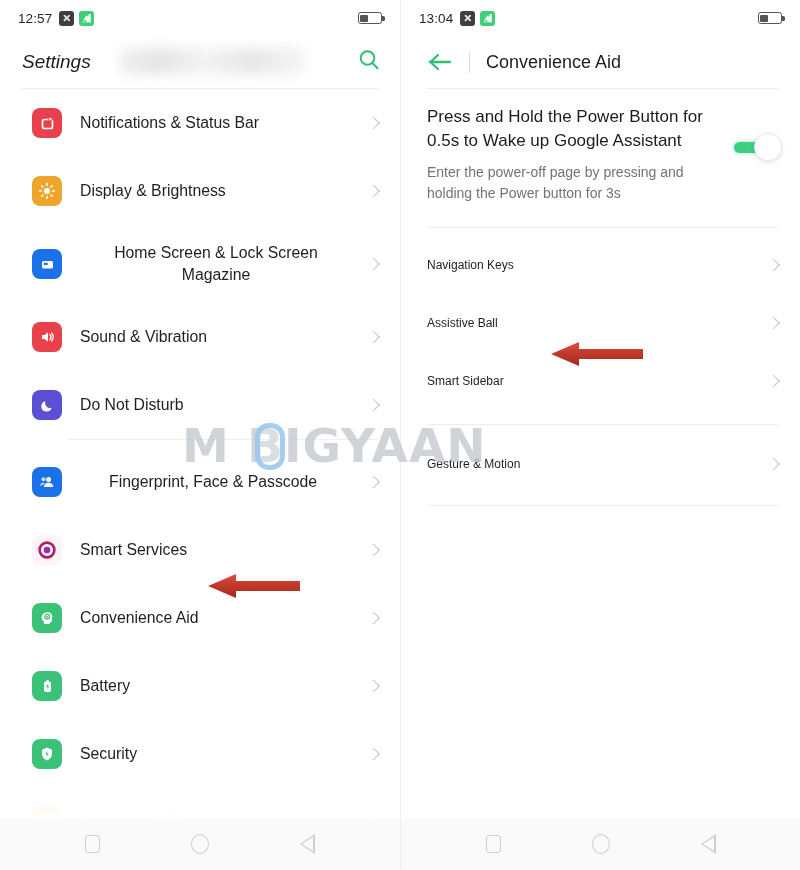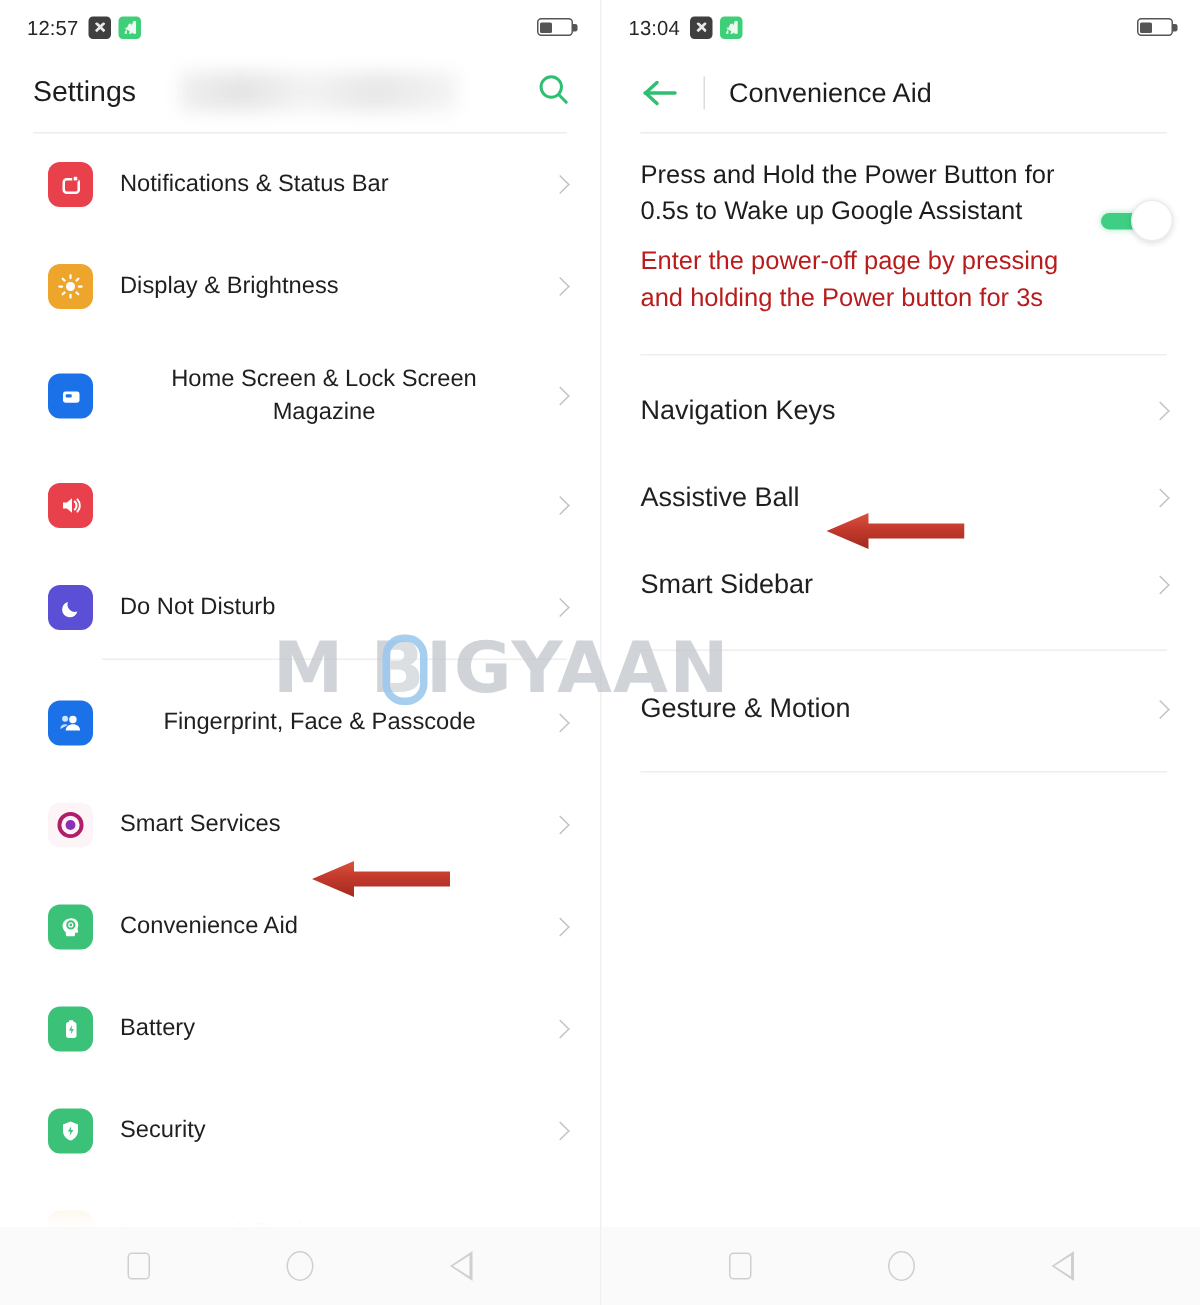--- a/index.html
+++ b/index.html
@@ -63,20 +63,21 @@
     width:2.2px; height:5px; background:#555; border-radius:0 1.5px 1.5px 0;
   }
   .battery .fill { height: 7px; width: 8px; background: #555; margin-left: 1.4px; border-radius: 1px; }
 
   
   .header-left {
     height: 52px;
     display: flex; align-items: center;
     padding: 0 18px 0 22px;
     position: relative;
+    font-style: italic;
   }
   .page-title { font-size: 19px; color: #1d1d1d; font-weight: 400; }
   .blur-redact {
     position: absolute; left: 120px; top: 12px;
     width: 185px; height: 26px;
     background: linear-gradient(100deg,#efefef 0%,#e3e3e3 22%,#f2f2f2 46%,#e6e6e6 70%,#f4f4f4 100%);
     filter: blur(6px);
     opacity: .95;
   }
   .search-icon { margin-left: auto; position: relative; z-index: 2; }
@@ -127,30 +128,30 @@
   .divider { height:1px; background:#eeeeee; margin: 0 22px 0 68px; }
   .divider.full { margin: 0 22px 0 26px; }
 
   
   .rrow {
     display:flex; align-items:center;
     height: 58px;
     padding: 0 18px 0 26px;
     position: relative;
   }
-  .rrow .row-label { margin-left: 0; font-size: 18px; }
+  .rrow .row-label { margin-left: 0; font-size: 12px; }
 
   
   .toggle-block {
     display:flex; align-items:flex-start;
     padding: 16px 18px 16px 26px;
   }
   .tb-text { flex: 1; padding-right: 24px; }
   .tb-title { font-size: 17px; line-height: 1.42; color: #1c1c1c; }
-  .tb-sub { font-size: 17px; line-height: 1.45; color: #b91c1c; margin-top: 9px; }
+  .tb-sub { font-size: 14px; line-height: 1.45; color: #737373; margin-top: 9px; }
   .toggle {
     position: relative; width: 48px; height: 28px;
     flex: 0 0 48px; margin-top: 28px;
   }
   .toggle .track {
     position:absolute; left: 0; top: 9px;
     width: 28px; height: 11px;
     background: #3ecf84; border-radius: 6px;
     box-shadow: 0 0 4px rgba(62,207,132,.5);
   }
@@ -299,20 +300,21 @@
       </div>
 
       <div class="row">
         <span class="row-icon" style="background:#e8414c;">
           <svg width="18" height="18" viewBox="0 0 18 18">
             <path d="M4 7h2.6L10 4.2v9.6L6.6 11H4z" fill="#fff"></path>
             <path d="M11.9 6.4a3.6 3.6 0 0 1 0 5.2" fill="none" stroke="#fff" stroke-width="1.4" stroke-linecap="round"></path>
             <path d="M13.6 4.9a6 6 0 0 1 0 8.2" fill="none" stroke="#fff" stroke-width="1.3" stroke-linecap="round"></path>
           </svg>
         </span>
+        <span class="row-label">Sound &amp; Vibration</span>
         <span class="chev"></span>
       </div>
 
       <div class="row">
         <span class="row-icon" style="background:#5b4fd6;">
           <svg width="17" height="17" viewBox="0 0 17 17">
             <path d="M12.6 10.7A5 5 0 0 1 6.3 4.3a5.2 5.2 0 1 0 6.3 6.4z" fill="#fff"></path>
           </svg>
         </span>
         <span class="row-label">Do Not Disturb</span>

